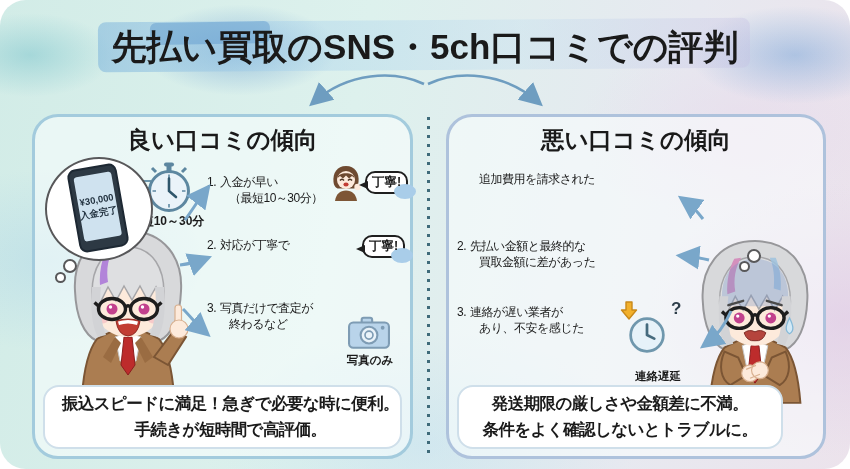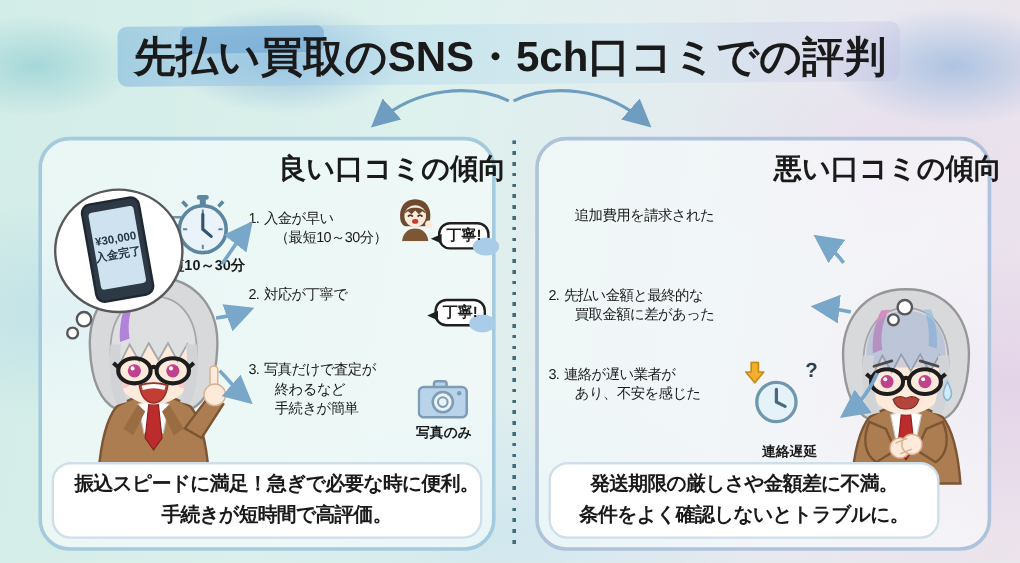--- a/index.html
+++ b/index.html
@@ -8,43 +8,44 @@
     background-color:#d9efe9;
     background-image:
       radial-gradient(ellipse 140px 65px at 240px 50px, rgba(105,158,210,.55), rgba(105,158,210,0) 70%),
       radial-gradient(ellipse 150px 70px at 795px 55px, rgba(115,162,214,.5), rgba(115,162,214,0) 70%),
       radial-gradient(ellipse 120px 60px at 30px 55px, rgba(110,190,200,.45), transparent 70%),
       radial-gradient(ellipse 220px 130px at 50px 260px, rgba(150,200,230,.30), transparent 70%),
       radial-gradient(ellipse 280px 190px at 845px 320px, rgba(222,198,228,.55), transparent 72%),
       radial-gradient(ellipse 240px 140px at 750px 130px, rgba(232,214,234,.5), transparent 72%),
       radial-gradient(ellipse 300px 160px at 420px 445px, rgba(185,222,240,.4), transparent 72%),
       linear-gradient(100deg,#d2ece7 0%,#ddf1ed 40%,#e7e9f0 75%,#ece3ec 100%);
+    border-radius: 26px;
   }
   .brush{position:absolute;left:98px;top:20px;width:652px;height:50px;border-radius:8px;
     transform:rotate(-.4deg);
     background:linear-gradient(90deg,rgba(125,180,220,.55),rgba(160,205,235,.38) 28%,rgba(185,218,240,.28) 65%,rgba(196,190,226,.34));}
   .brush2{position:absolute;left:150px;top:22px;width:120px;height:22px;border-radius:6px;background:rgba(90,150,205,.45);transform:rotate(-1deg);}
   .title{position:absolute;left:0;top:24px;width:100%;text-align:center;font-size:35px;font-weight:800;letter-spacing:0px;}
   .panel{position:absolute;top:114px;height:345px;border:3px solid #a3cbdd;border-radius:26px;
     background:rgba(252,255,255,.55);box-sizing:border-box;}
   .panel.right{border-color:#aec2dc;}
-  .panel-header{position:absolute;left:0;top:7px;width:100%;text-align:right;font-size:23.5px;font-weight:800;margin-left:12px;}
+  .panel-header{position:absolute;left:0;top:7px;width:100%;text-align:center;font-size:23.5px;font-weight:800;}
   .divider{position:absolute;left:427px;top:117px;width:3px;height:338px;
     background-image:repeating-linear-gradient(to bottom,#3f6b7a 0 3px,transparent 3px 9px);}
   .item{position:absolute;font-size:12px;font-weight:400;letter-spacing:-.5px;white-space:nowrap;}
   .item .ln{line-height:1.33;}
   .item .l2{padding-left:22px;}
   .num{margin-right:4px;}
   .summary{position:absolute;left:8px;top:268px;background:#ffffff;border:2px solid #cfdfea;border-radius:16px;
     z-index:3;display:flex;flex-direction:column;justify-content:center;text-align:center;
     font-size:16.5px;font-weight:800;letter-spacing:-.6px;line-height:1.55;box-sizing:border-box;}
   .cloud{position:absolute;background:#fff;border:2px solid #58585a;border-radius:50%;z-index:2;}
   .cloud-dot{position:absolute;background:#fff;border:2px solid #58585a;border-radius:50%;z-index:2;}
   .badge{position:absolute;background:#fff;border:2px solid #1f1f1f;border-radius:10px;padding:1px 5px;
-    font-size:12.5px;font-weight:800;white-space:nowrap;z-index:4;margin-top:14px;}
+    font-size:12.5px;font-weight:800;white-space:nowrap;z-index:4;}
   .badge::before{content:"";position:absolute;right:-10px;bottom:-7px;width:22px;height:15px;background:#a9cde9;border-radius:50%;z-index:-1;}
   .badge::after{content:"";position:absolute;left:-8px;bottom:3px;border-top:4px solid transparent;border-bottom:4px solid transparent;border-right:9px solid #1f1f1f;}
   .caption{position:absolute;font-size:11.5px;font-weight:800;white-space:nowrap;z-index:3;}
   .phone{position:absolute;left:26px;top:7px;width:46px;height:80px;background:#2d3944;border:2px solid #1d2833;
     border-radius:8px;transform:rotate(-10deg);}
   .phone-screen{position:absolute;left:4px;right:4px;top:6px;bottom:9px;background:#cfe2ef;border-radius:3px;
     display:flex;flex-direction:column;justify-content:center;text-align:center;
     font-size:9.5px;font-weight:800;color:#243442;line-height:1.35;}
   .stw-label{position:absolute;text-align:center;font-size:12px;font-weight:800;white-space:nowrap;}
   .bubble-text{position:absolute;font-size:14.5px;font-weight:800;line-height:1.35;text-align:center;}
@@ -150,21 +151,20 @@
     <div class="item" style="left:172px;top:58px;">
       <div class="ln"><span class="num">1.</span><span>入金が早い</span></div>
       <div class="ln l2">（最短10～30分）</div>
     </div>
     <div class="item" style="left:172px;top:121px;">
       <div class="ln"><span class="num">2.</span><span>対応が丁寧で</span></div>
     </div>
     <div class="item" style="left:172px;top:184px;">
       <div class="ln"><span class="num">3.</span><span>写真だけで査定が</span></div>
       <div class="ln l2">終わるなど</div>
-      <div class="ln l2">手続きが簡単</div>
     </div>
 
     <svg class="abs" style="left:293px;top:46px;z-index:3" width="36" height="38" viewBox="0 0 36 38">
       <path d="M18,3 C9,3 4.5,10 5.5,19 C6,23 8,25.5 10.5,25.5 L25.5,25.5 C28,25.5 30,23 30.5,19 C31.5,10 27,3 18,3 Z" fill="#6e4a30"></path>
       <circle cx="18" cy="17" r="9" fill="#fdeadb"></circle>
       <path d="M9.5,15 C9.5,8.5 26.5,8.5 26.5,15 L24,13 L21,15.5 L18,12.5 L15,15.5 L12,13 Z" fill="#6e4a30"></path>
       <path d="M12,17.5 Q14,15 16,17.5 M20,17.5 Q22,15 24,17.5" stroke="#4a3322" stroke-width="1.6" fill="none"></path>
       <ellipse cx="18" cy="21.5" rx="2.6" ry="2" fill="#c23d34"></ellipse>
       <path d="M7,38 C8,31 12,27.5 18,27.5 C24,27.5 28,31 29,38 Z" fill="#7d5636"></path>
       <circle cx="29.5" cy="24" r="3.2" fill="#fdeadb"></circle>

